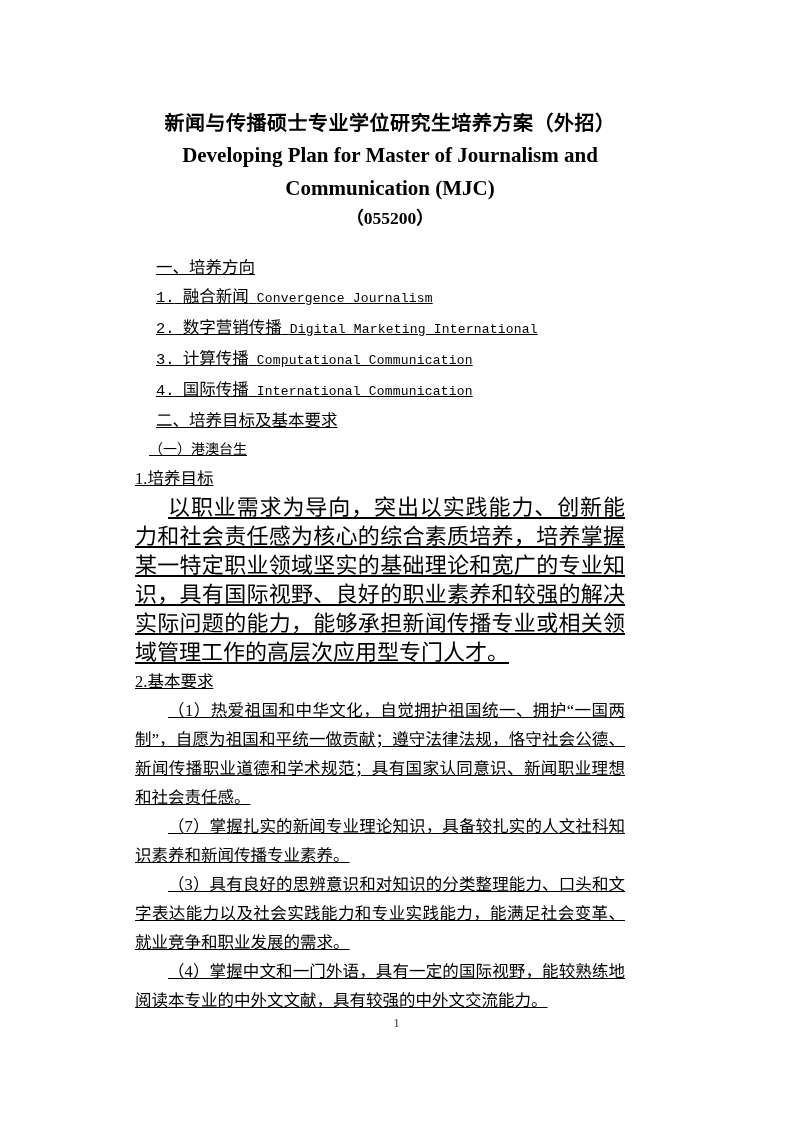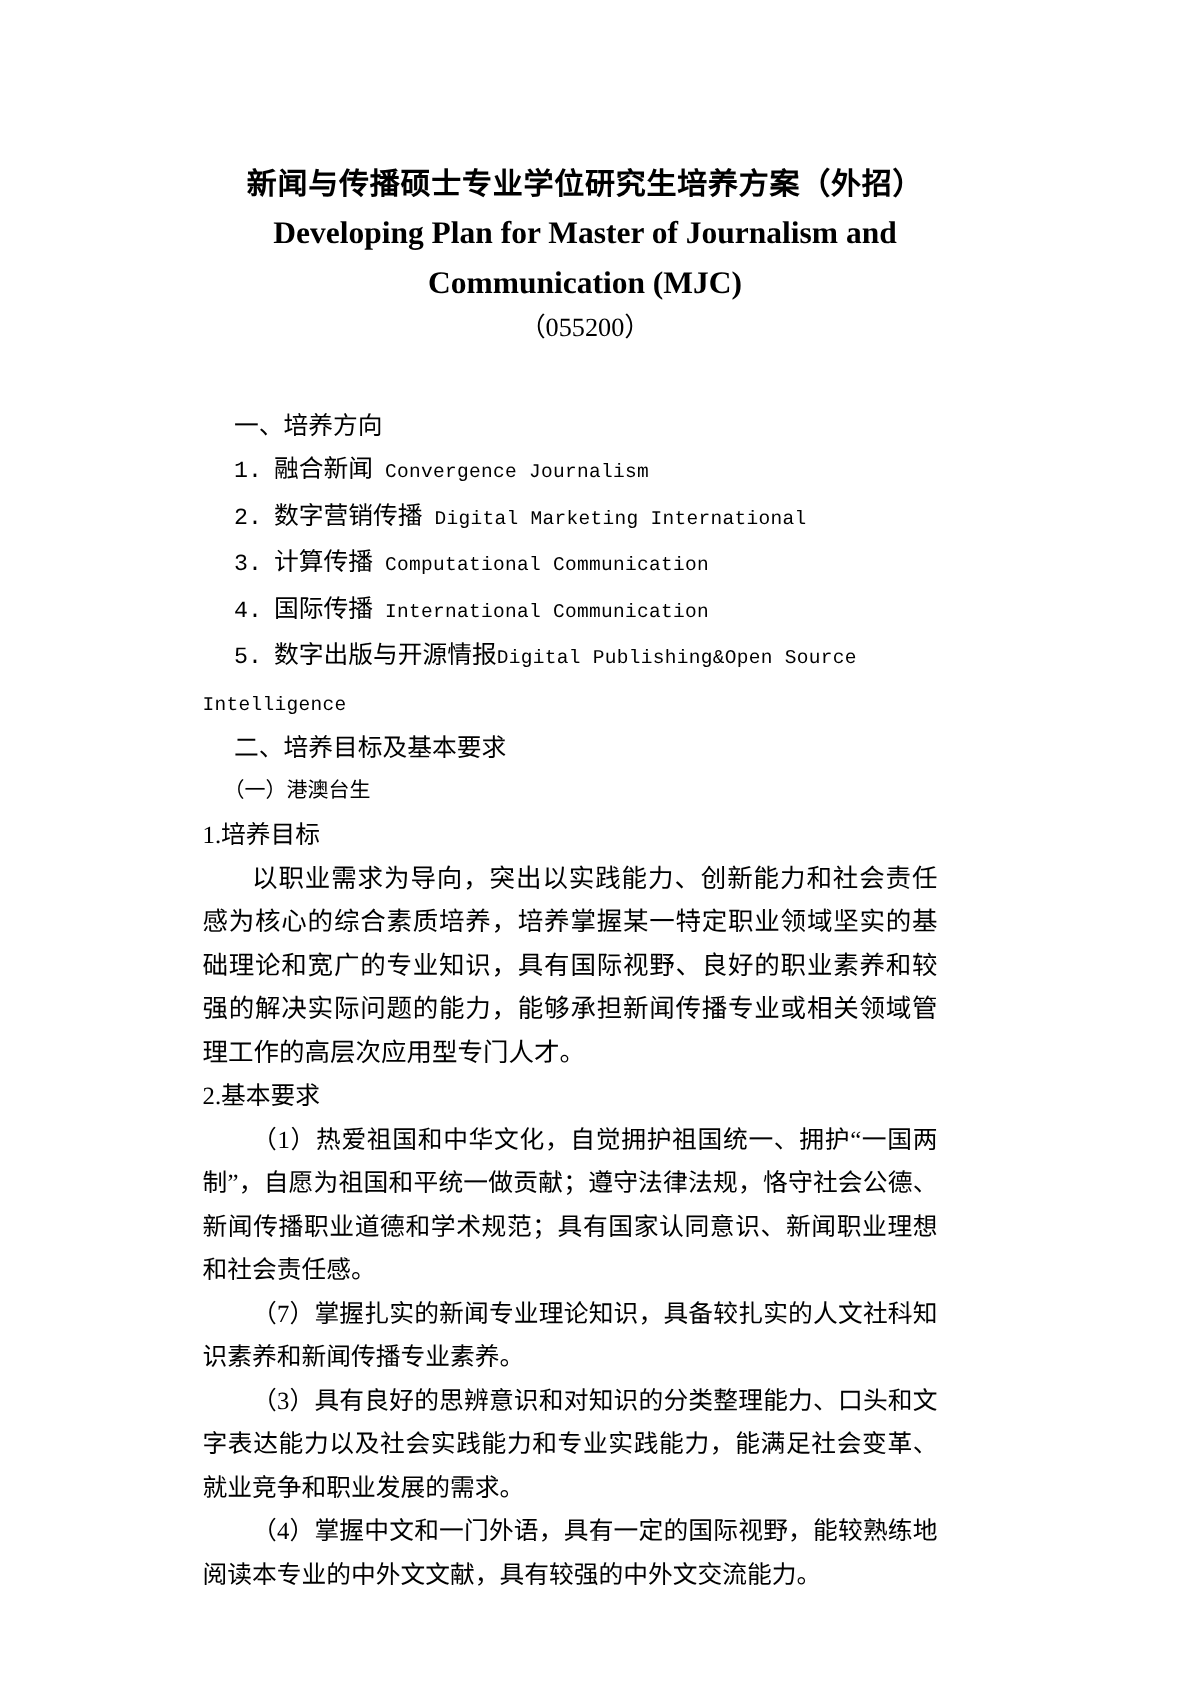--- a/index.html
+++ b/index.html
@@ -44,31 +44,32 @@
   }
   .title-en {
     font-size: 21px;
     font-weight: bold;
     text-align: center;
     line-height: 30.5px;
     margin-top: 2px;
   }
   .title-code {
     font-size: 17.5px;
-    font-weight: normal;
+    font-weight: bold;
     text-align: center;
     line-height: 30.5px;
   }
 
   
   .body-area {
     position: absolute;
     left: 135px;
-    top: 269px;
+    top: 253px;
     width: 490px;
+    text-decoration: underline;
   }
 
   .h-section {
     font-size: 16.5px;
     line-height: 29px;
     text-indent: 21px;
     font-family: "Liberation Serif", "DejaVu Serif", serif;
     white-space: nowrap;
   }
 
@@ -100,21 +101,21 @@
     font-family: "Liberation Serif", "DejaVu Serif", serif;
     font-size: 16.5px;
   }
   .dir-en {
     font-family: "Liberation Mono", "DejaVu Sans Mono", monospace;
     font-size: 13px;
     letter-spacing: 0.2px;
   }
 
   .para {
-    font-size: 17px;
+    font-size: 22px;
     line-height: 29px;
     text-align: justify;
     text-justify: inter-ideograph;
     text-indent: 33px;
     word-break: break-all;
   }
 
   .para-tight {
     font-size: 16.5px;
     line-height: 29px;
@@ -161,23 +162,20 @@
     </div>
 
     <div class="dir-line">
       <span class="dir-num">3.</span><span class="dir-en">&nbsp;</span><span class="dir-cn">计算传播</span><span class="dir-en">&nbsp;</span><span class="dir-en">Computational Communication</span>
     </div>
 
     <div class="dir-line">
       <span class="dir-num">4.</span><span class="dir-en">&nbsp;</span><span class="dir-cn">国际传播</span><span class="dir-en">&nbsp;</span><span class="dir-en">International Communication</span>
     </div>
 
-    <div class="dir-line">
-      <span class="dir-num">5.</span><span class="dir-en">&nbsp;</span><span class="dir-cn">数字出版与开源情报</span><span class="dir-en">Digital Publishing&amp;Open Source Intelligence</span>
-    </div>
 
     <div class="h-section">二、培养目标及基本要求</div>
 
     <div class="h-sub">（一）港澳台生</div>
 
     <div class="h-item">1.培养目标</div>
 
     <div class="para">以职业需求为导向，突出以实践能力、创新能力和社会责任感为核心的综合素质培养，培养掌握某一特定职业领域坚实的基础理论和宽广的专业知识，具有国际视野、良好的职业素养和较强的解决实际问题的能力，能够承担新闻传播专业或相关领域管理工作的高层次应用型专门人才。</div>
 
     <div class="h-item">2.基本要求</div>

